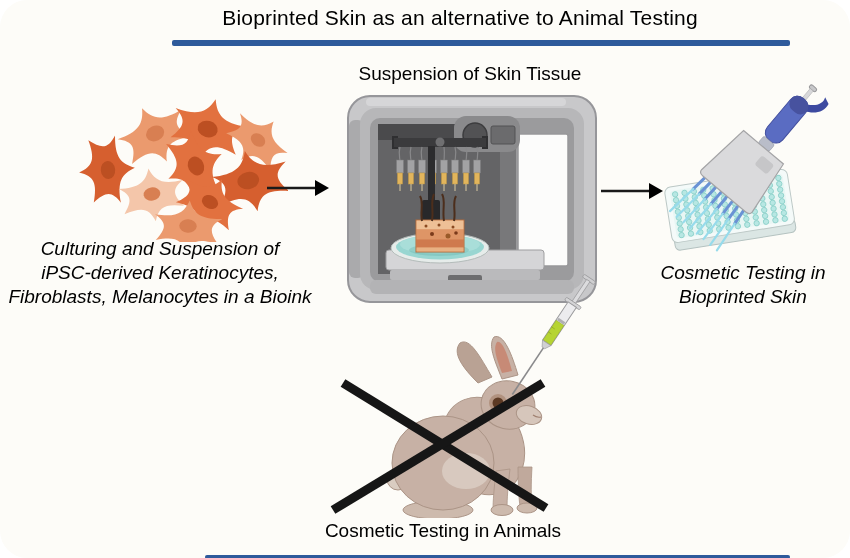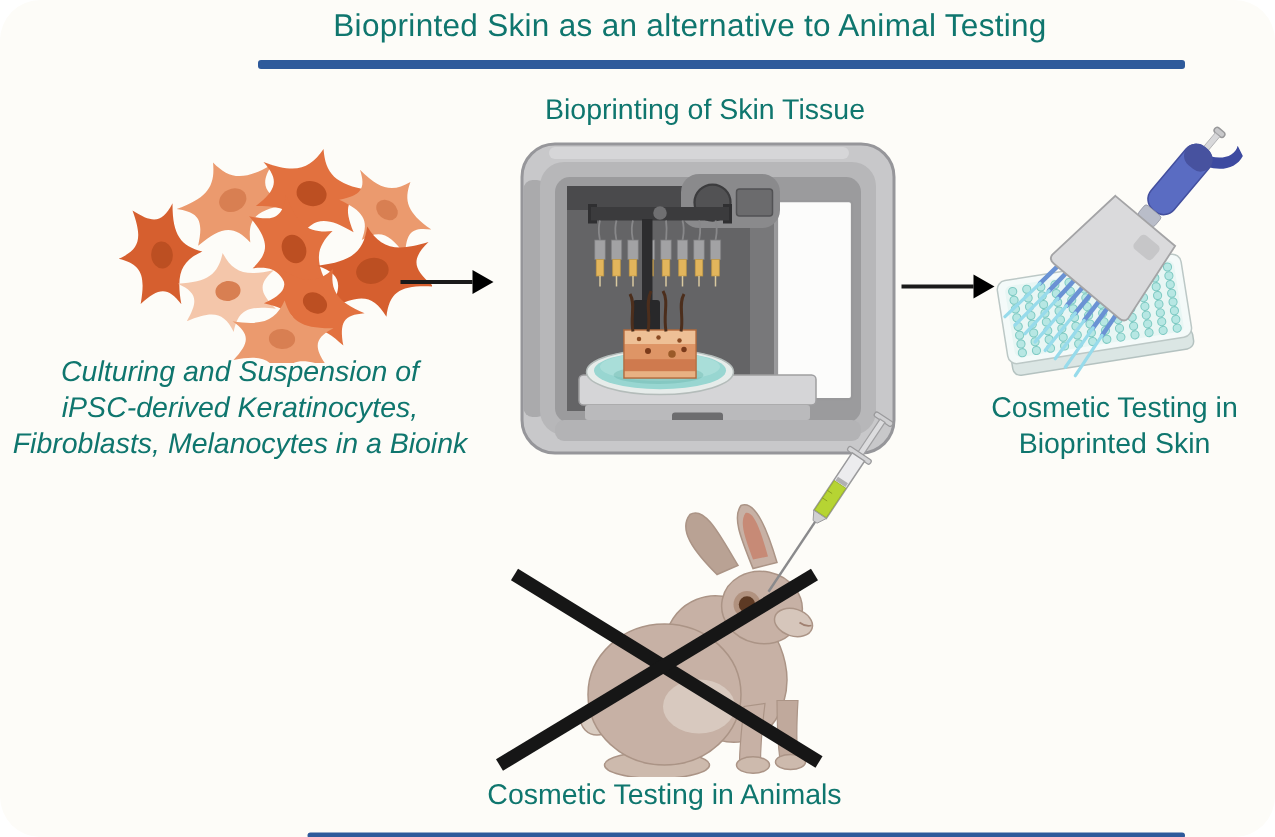--- a/index.html
+++ b/index.html
@@ -1,50 +1,50 @@
 <!DOCTYPE html>
 <html><head>
 <meta charset="utf-8">
 <style>
   html,body{margin:0;padding:0;}
   .page{
     position:relative;width:850px;height:558px;overflow:hidden;
     background:#fdfcf8;
     font-family:"Liberation Sans", sans-serif;
-    color:#0f766e;
+    color:#000000;
     border-radius:27px;
   }
   .abs{position:absolute;}
   .title{
     left:70px;top:6px;width:780px;text-align:center;
     font-size:21px;letter-spacing:.2px;
   }
   .rule{height:6px;border-radius:2px;}
   .rule-top{left:172px;top:40px;width:618px;}
   .rule-bottom{left:205px;top:555px;width:585px;height:4px;}
   .caption{
     text-align:center;font-size:19px;line-height:1.27;
     white-space:pre-line;
   }
   .cap-bioprinting{left:340px;top:62px;width:260px;}
   .cap-culturing{left:2px;top:237px;width:316px;font-style:italic;}
-  .cap-bioprinted{left:645px;top:261px;width:196px;}
+  .cap-bioprinted{left:645px;top:261px;width:196px;font-style:italic;}
   .cap-animals{left:303px;top:519px;width:280px;font-size:19px;}
   svg{display:block;}
 </style>
 </head>
 <body>
 
 <div class="page">
 
   <div class="abs title">Bioprinted Skin as an alternative to Animal Testing</div>
   <div class="abs rule rule-top" style="background-color: rgb(46, 90, 155);"></div>
   <div class="abs rule rule-bottom" style="background-color: rgb(46, 90, 155);"></div>
 
-  <div class="abs caption cap-bioprinting">Bioprinting of Skin Tissue</div>
+  <div class="abs caption cap-bioprinting">Suspension of Skin Tissue</div>
   <div class="abs caption cap-culturing">Culturing and Suspension of
 iPSC-derived Keratinocytes,
 Fibroblasts, Melanocytes in a Bioink</div>
   <div class="abs caption cap-bioprinted">Cosmetic Testing in
 Bioprinted Skin</div>
   <div class="abs caption cap-animals">Cosmetic Testing in Animals</div>
 
   <svg class="abs" style="left:58px;top:96px" width="230" height="146" viewBox="0 0 230 146">
     <defs>
       <path id="cellbody" d="M 0 -27 C 4 -13 10 -8 27 -10 C 17 -2 17 4 25 17 C 10 12 4 14 0 29 C -4 14 -10 12 -25 17 C -17 4 -17 -2 -27 -10 C -10 -8 -4 -13 0 -27 Z"></path>

